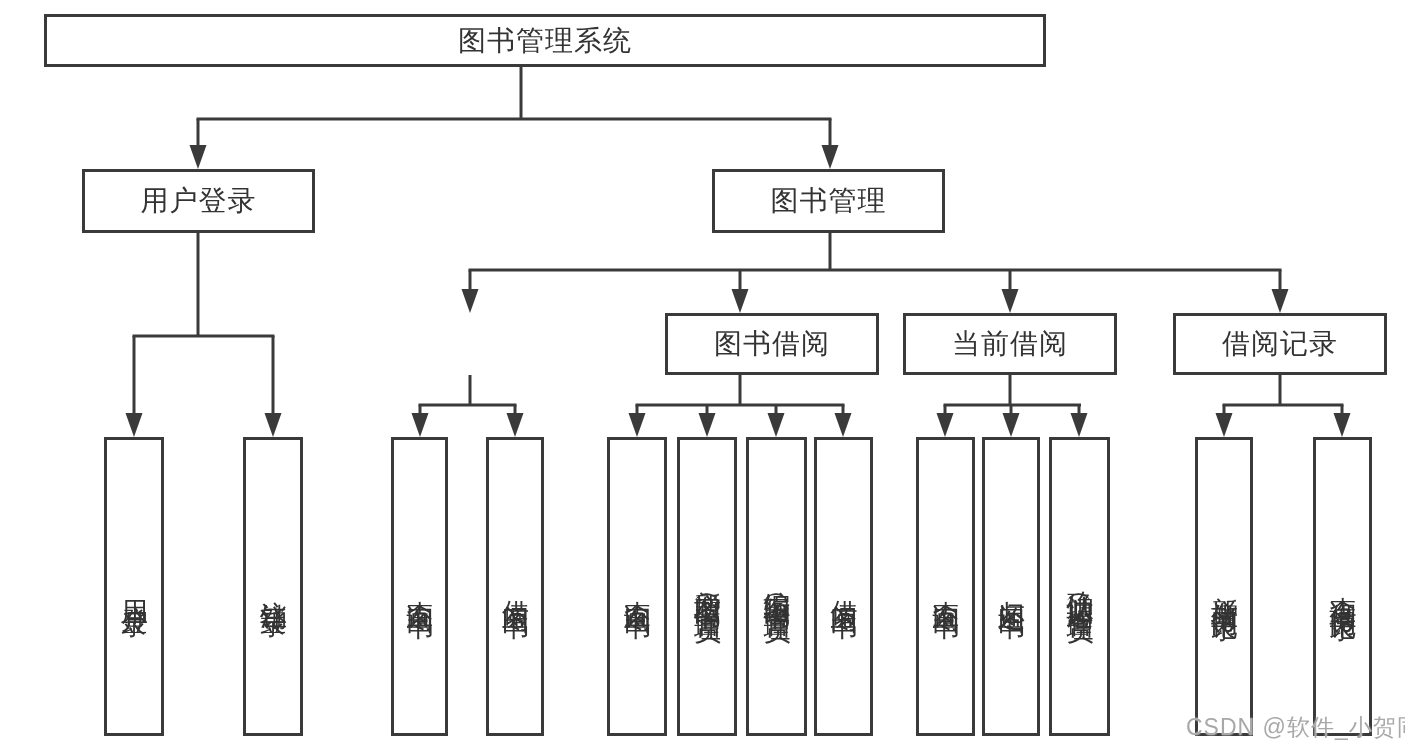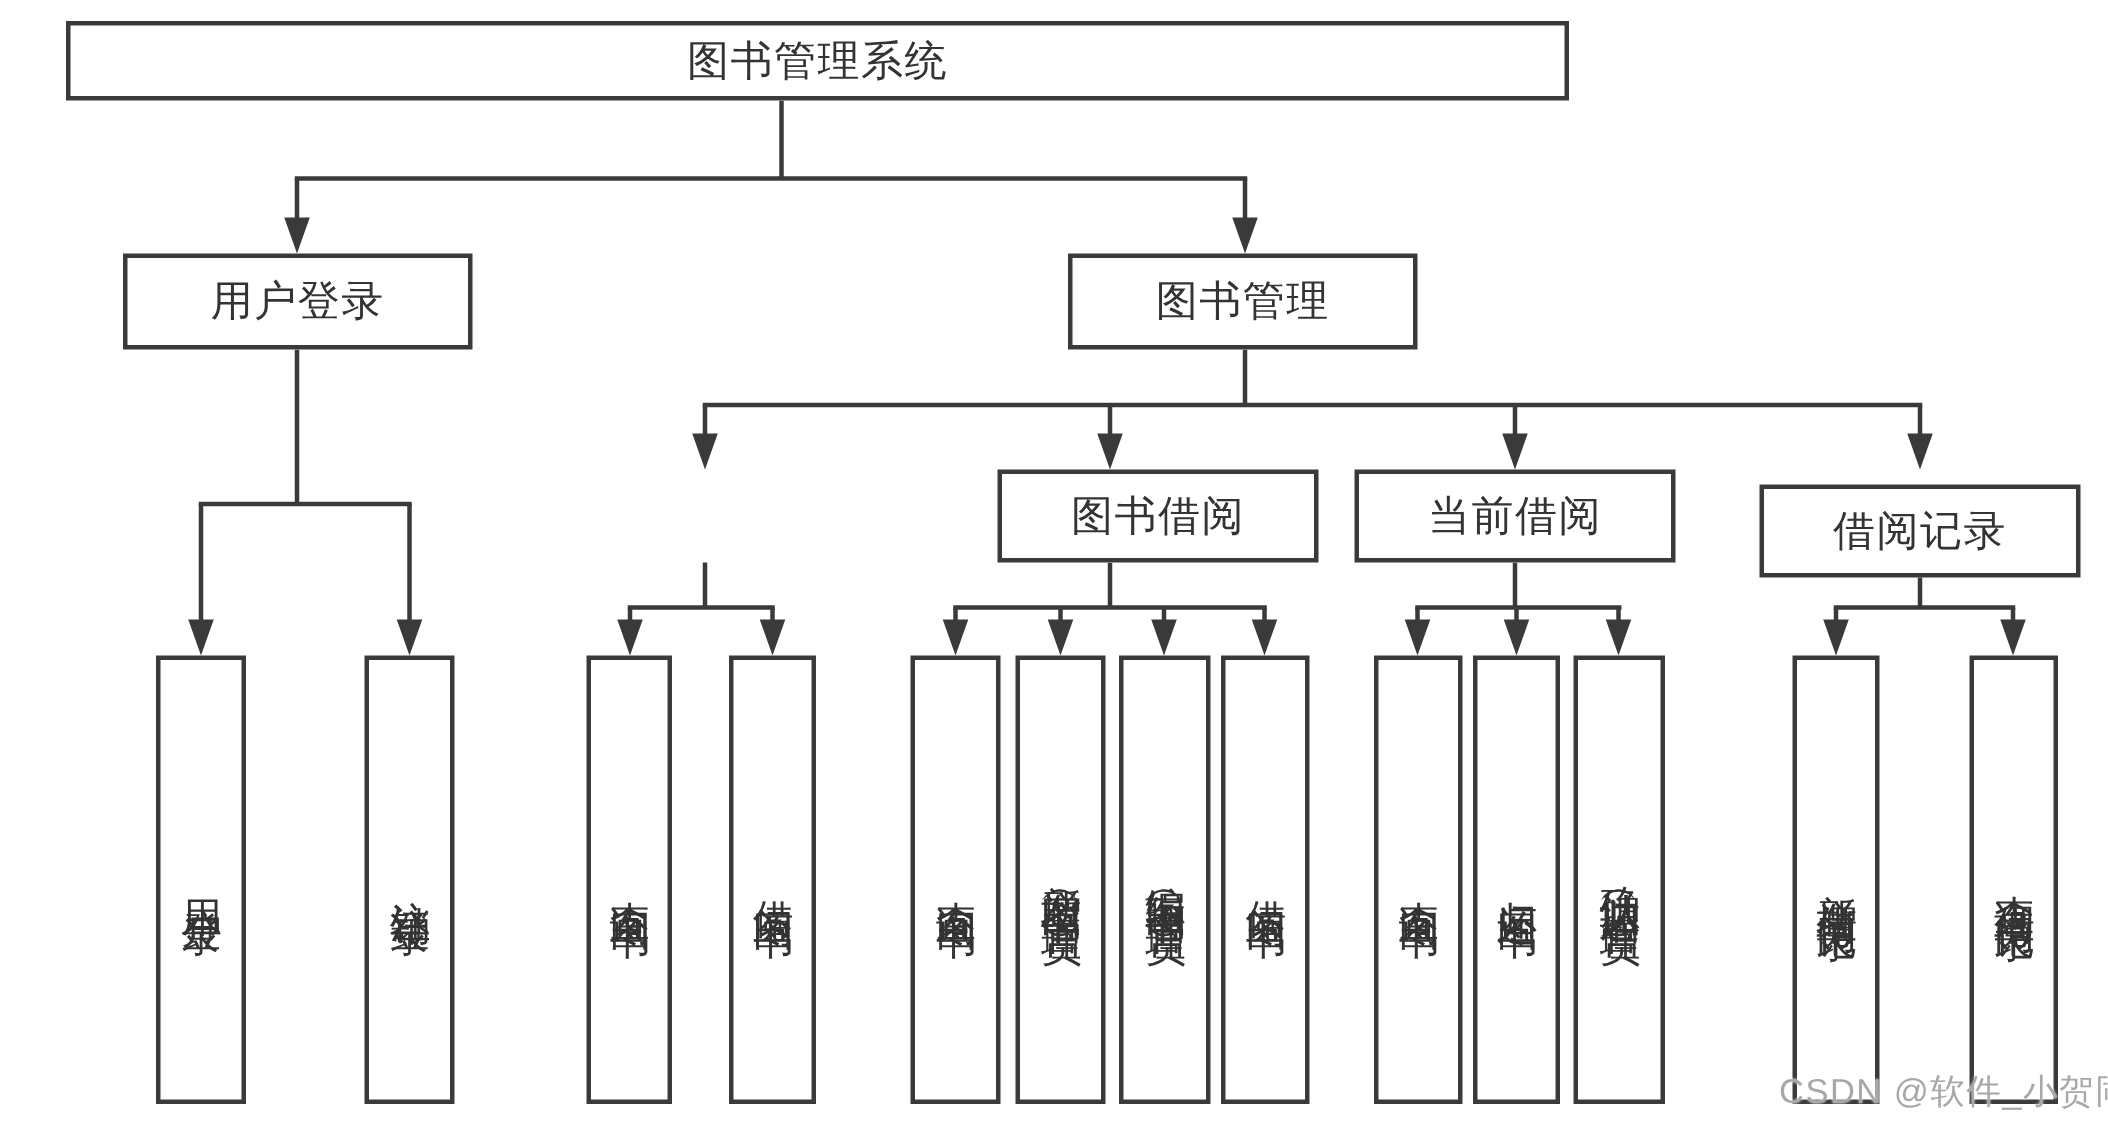--- a/index.html
+++ b/index.html
@@ -52,21 +52,21 @@
   }
   
   .n-root { left: 20px; top: 14px; width: 1002px; height: 53px; margin-left: 24px; }
   
   .n-l2a { left: 82px;  top: 169px; width: 233px; height: 64px; }
   .n-l2b { left: 712px; top: 169px; width: 233px; height: 64px; }
   
   .n-l3a { left: 363px;  top: 313px; width: 214px; height: 62px; }
   .n-l3b { left: 633px;  top: 313px; width: 214px; height: 62px; margin-left: 32px; }
   .n-l3c { left: 903px;  top: 313px; width: 214px; height: 62px; }
-  .n-l3d { left: 1173px; top: 323px; width: 214px; height: 62px; }
+  .n-l3d { left: 1173px; top: 313px; width: 214px; height: 62px; }
   
   .leaf { top: 437px; height: 299px; }
   .n-g1a { left: 104px;  width: 60px; }
   .n-g1b { left: 243px;  width: 60px; }
   .n-g2a { left: 391px;  width: 57px; }
   .n-g2b { left: 486px;  width: 58px; }
   .n-g3a { left: 607px;  width: 60px; }
   .n-g3b { left: 677px;  width: 60px; }
   .n-g3c { left: 746px;  width: 61px; }
   .n-g3d { left: 814px;  width: 59px; }

